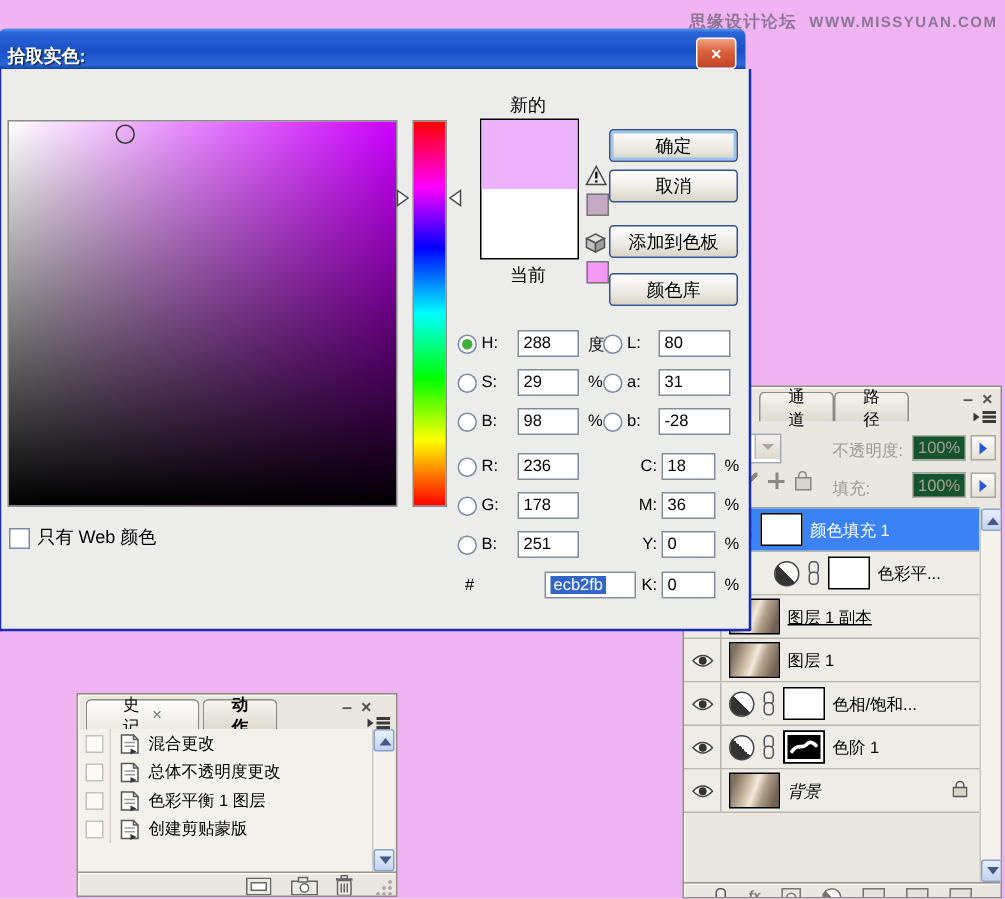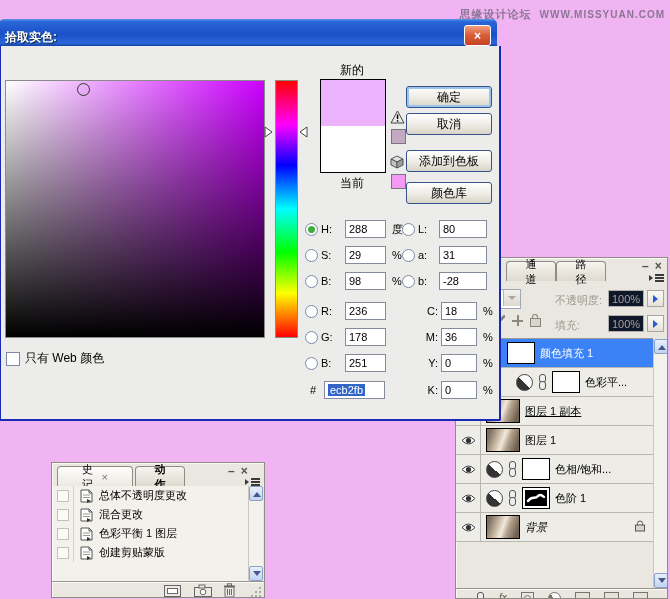--- a/index.html
+++ b/index.html
@@ -63,21 +63,21 @@
   
   .sbar{position:absolute;width:14px;background:#f3f2ed;border-left:1px solid #c9c7bf;}
   .sbtn{position:absolute;left:0;width:14px;height:15px;background:linear-gradient(#e8f0fc,#c2d3f0);border:1px solid #8ca0c8;border-radius:2px;box-sizing:border-box;}
   .sbtn::after{content:'';position:absolute;left:3px;}
   .sbtn.up::after{top:5px;border-left:4px solid transparent;border-right:4px solid transparent;border-bottom:5px solid #44598a;}
   .sbtn.down::after{top:4px;border-left:4px solid transparent;border-right:4px solid transparent;border-top:5px solid #44598a;}
 
   
   #layers{left:455px;top:257px;width:213px;height:342px;z-index:10;}
   .lp-ctl-label{position:absolute;color:#9c9a92;font-size:11px;}
-  .lp-valbox{position:absolute;width:36px;height:17px;border:1px solid #b3b1a9;background:#0f172a;color:#a3a199;
+  .lp-valbox{position:absolute;width:36px;height:17px;border:1px solid #b3b1a9;background:#14532d;color:#a3a199;
              font-size:11px;display:flex;align-items:center;padding:0 3px;box-sizing:border-box;}
   .lp-arrowbtn{position:absolute;width:17px;height:17px;border:1px solid #a8a69e;background:linear-gradient(#fbfaf6,#e4e1d7);box-sizing:border-box;}
   .lp-arrowbtn::after{content:'';position:absolute;left:5px;top:4px;border-top:4px solid transparent;border-bottom:4px solid transparent;border-left:5px solid #2a5ad8;}
   .blenddrop{position:absolute;left:1px;top:31px;width:62px;height:18px;border:1px solid #a0a8b8;background:#fff;}
   .blenddrop .db{position:absolute;right:0;top:0;width:16px;height:16px;background:linear-gradient(#f2f1ec,#dcd9cf);border-left:1px solid #b8b6ae;}
   .blenddrop .db::after{content:'';position:absolute;left:4px;top:6px;border-left:4px solid transparent;border-right:4px solid transparent;border-top:4px solid #a8a69e;}
   .lockicons{position:absolute;left:38px;top:56px;display:flex;gap:7px;align-items:center;}
   .ic-brush{width:11px;height:11px;background:linear-gradient(135deg,transparent 42%,#8a887e 42%,#8a887e 62%,transparent 62%);}
   .ic-move{width:11px;height:11px;position:relative;}
   .ic-move::before{content:'';position:absolute;left:5px;top:0;width:2px;height:11px;background:#8a887e;}
@@ -309,33 +309,33 @@
       <div class="hitem">
         <span class="hsrc">
             <span class="hsrcbox"></span>
           </span>
         <svg class="hico" width="13" height="14" viewBox="0 0 13 14">
             <path d="M1 1 H9 L12 4 V13 H1 Z" fill="#fff" stroke="#555"></path>
             <path d="M9 1 V4 H12" fill="none" stroke="#555"></path>
             <path d="M3 6 H10 M3 8.5 H10" stroke="#999"></path>
             <path d="M7 10 l4 2 -4 2 z" fill="#333"></path>
           </svg>
-        <span>总体不透明度更改</span>
+        <span>混合更改</span>
       </div>
       <div class="hitem">
         <span class="hsrc">
             <span class="hsrcbox"></span>
           </span>
         <svg class="hico" width="13" height="14" viewBox="0 0 13 14">
             <path d="M1 1 H9 L12 4 V13 H1 Z" fill="#fff" stroke="#555"></path>
             <path d="M9 1 V4 H12" fill="none" stroke="#555"></path>
             <path d="M3 6 H10 M3 8.5 H10" stroke="#999"></path>
             <path d="M7 10 l4 2 -4 2 z" fill="#333"></path>
           </svg>
-        <span>混合更改</span>
+        <span>总体不透明度更改</span>
       </div>
       <div class="hitem">
         <span class="hsrc">
             <span class="hsrcbox"></span>
           </span>
         <svg class="hico" width="13" height="14" viewBox="0 0 13 14">
             <path d="M1 1 H9 L12 4 V13 H1 Z" fill="#fff" stroke="#555"></path>
             <path d="M9 1 V4 H12" fill="none" stroke="#555"></path>
             <path d="M3 6 H10 M3 8.5 H10" stroke="#999"></path>
             <path d="M7 10 l4 2 -4 2 z" fill="#333"></path>
@@ -482,21 +482,21 @@
       <span class="flabel">B:</span>
       <span class="nbox">251</span>
     </div>
     <div class="frow" style="left:424px;top:308px;">
       <span class="flabel narrow">Y:</span>
       <span class="nbox" style="width:28px;">0</span>
       <span class="funit">%</span>
     </div>
     <div class="frow" style="left:309px;top:335px;">
       <span class="flabel" style="width:11px;">#</span>
-      <span class="nbox" style="width:53px;">
+      <span class="nbox" style="width:53px;margin-left:39px;">
           <span class="hexsel">ecb2fb</span>
         </span>
     </div>
     <div class="frow" style="left:424px;top:335px;">
       <span class="flabel narrow">K:</span>
       <span class="nbox" style="width:28px;">0</span>
       <span class="funit">%</span>
     </div>
 
     <div class="web-only">

